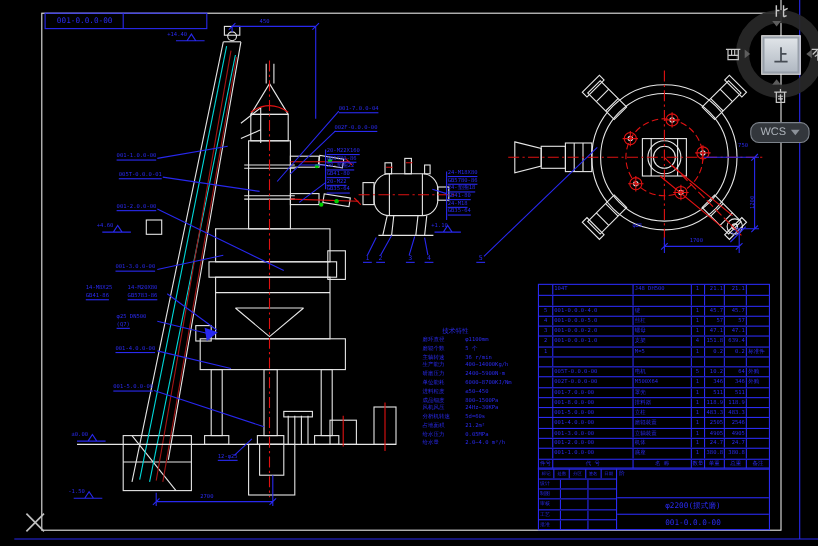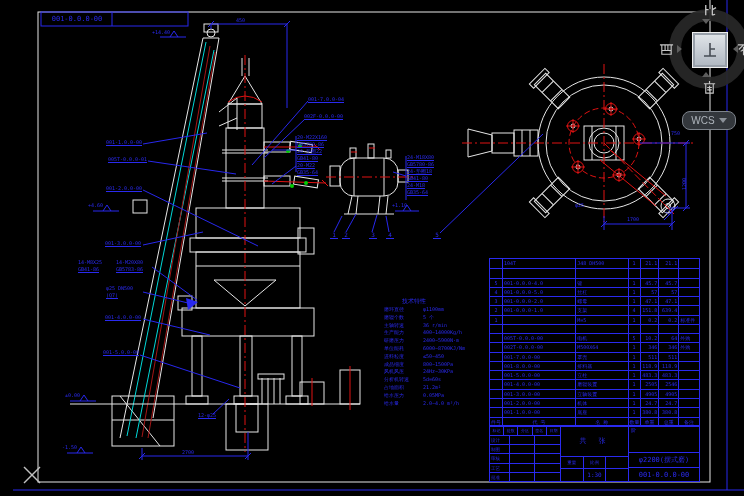--- a/index.html
+++ b/index.html
@@ -472,33 +472,20 @@
           <div class="c2" style=""></div>
           <div class="c3" style=""></div>
         </div>
         <div class="tb-lr">
           <div class="c1" style="">批准</div>
           <div class="c2" style=""></div>
           <div class="c3" style=""></div>
         </div>
       </div>
   </div>
-  <div class="tb-mid">
-    <div class="tb-mid-top">共 张</div>
-    <div class="tb-mrow">
-      <div class="m">重量</div>
-      <div class="m">比例</div>
-      <div class="m"></div>
-    </div>
-    <div class="tb-mrow">
-      <div class="m"></div>
-      <div class="m scale">1:30</div>
-      <div class="m"></div>
-    </div>
-  </div>
   <div class="tb-right">
     <div class="tb-r-top"><span>阶</span></div>
     <div class="tb-r-name">φ2200(摆式磨)</div>
     <div class="tb-r-no">001-0.0.0-00</div>
   </div>
 </div>
 
 <div class="vc">
   <div class="vc-ring"></div>
   <div class="arr arr-top"></div>

